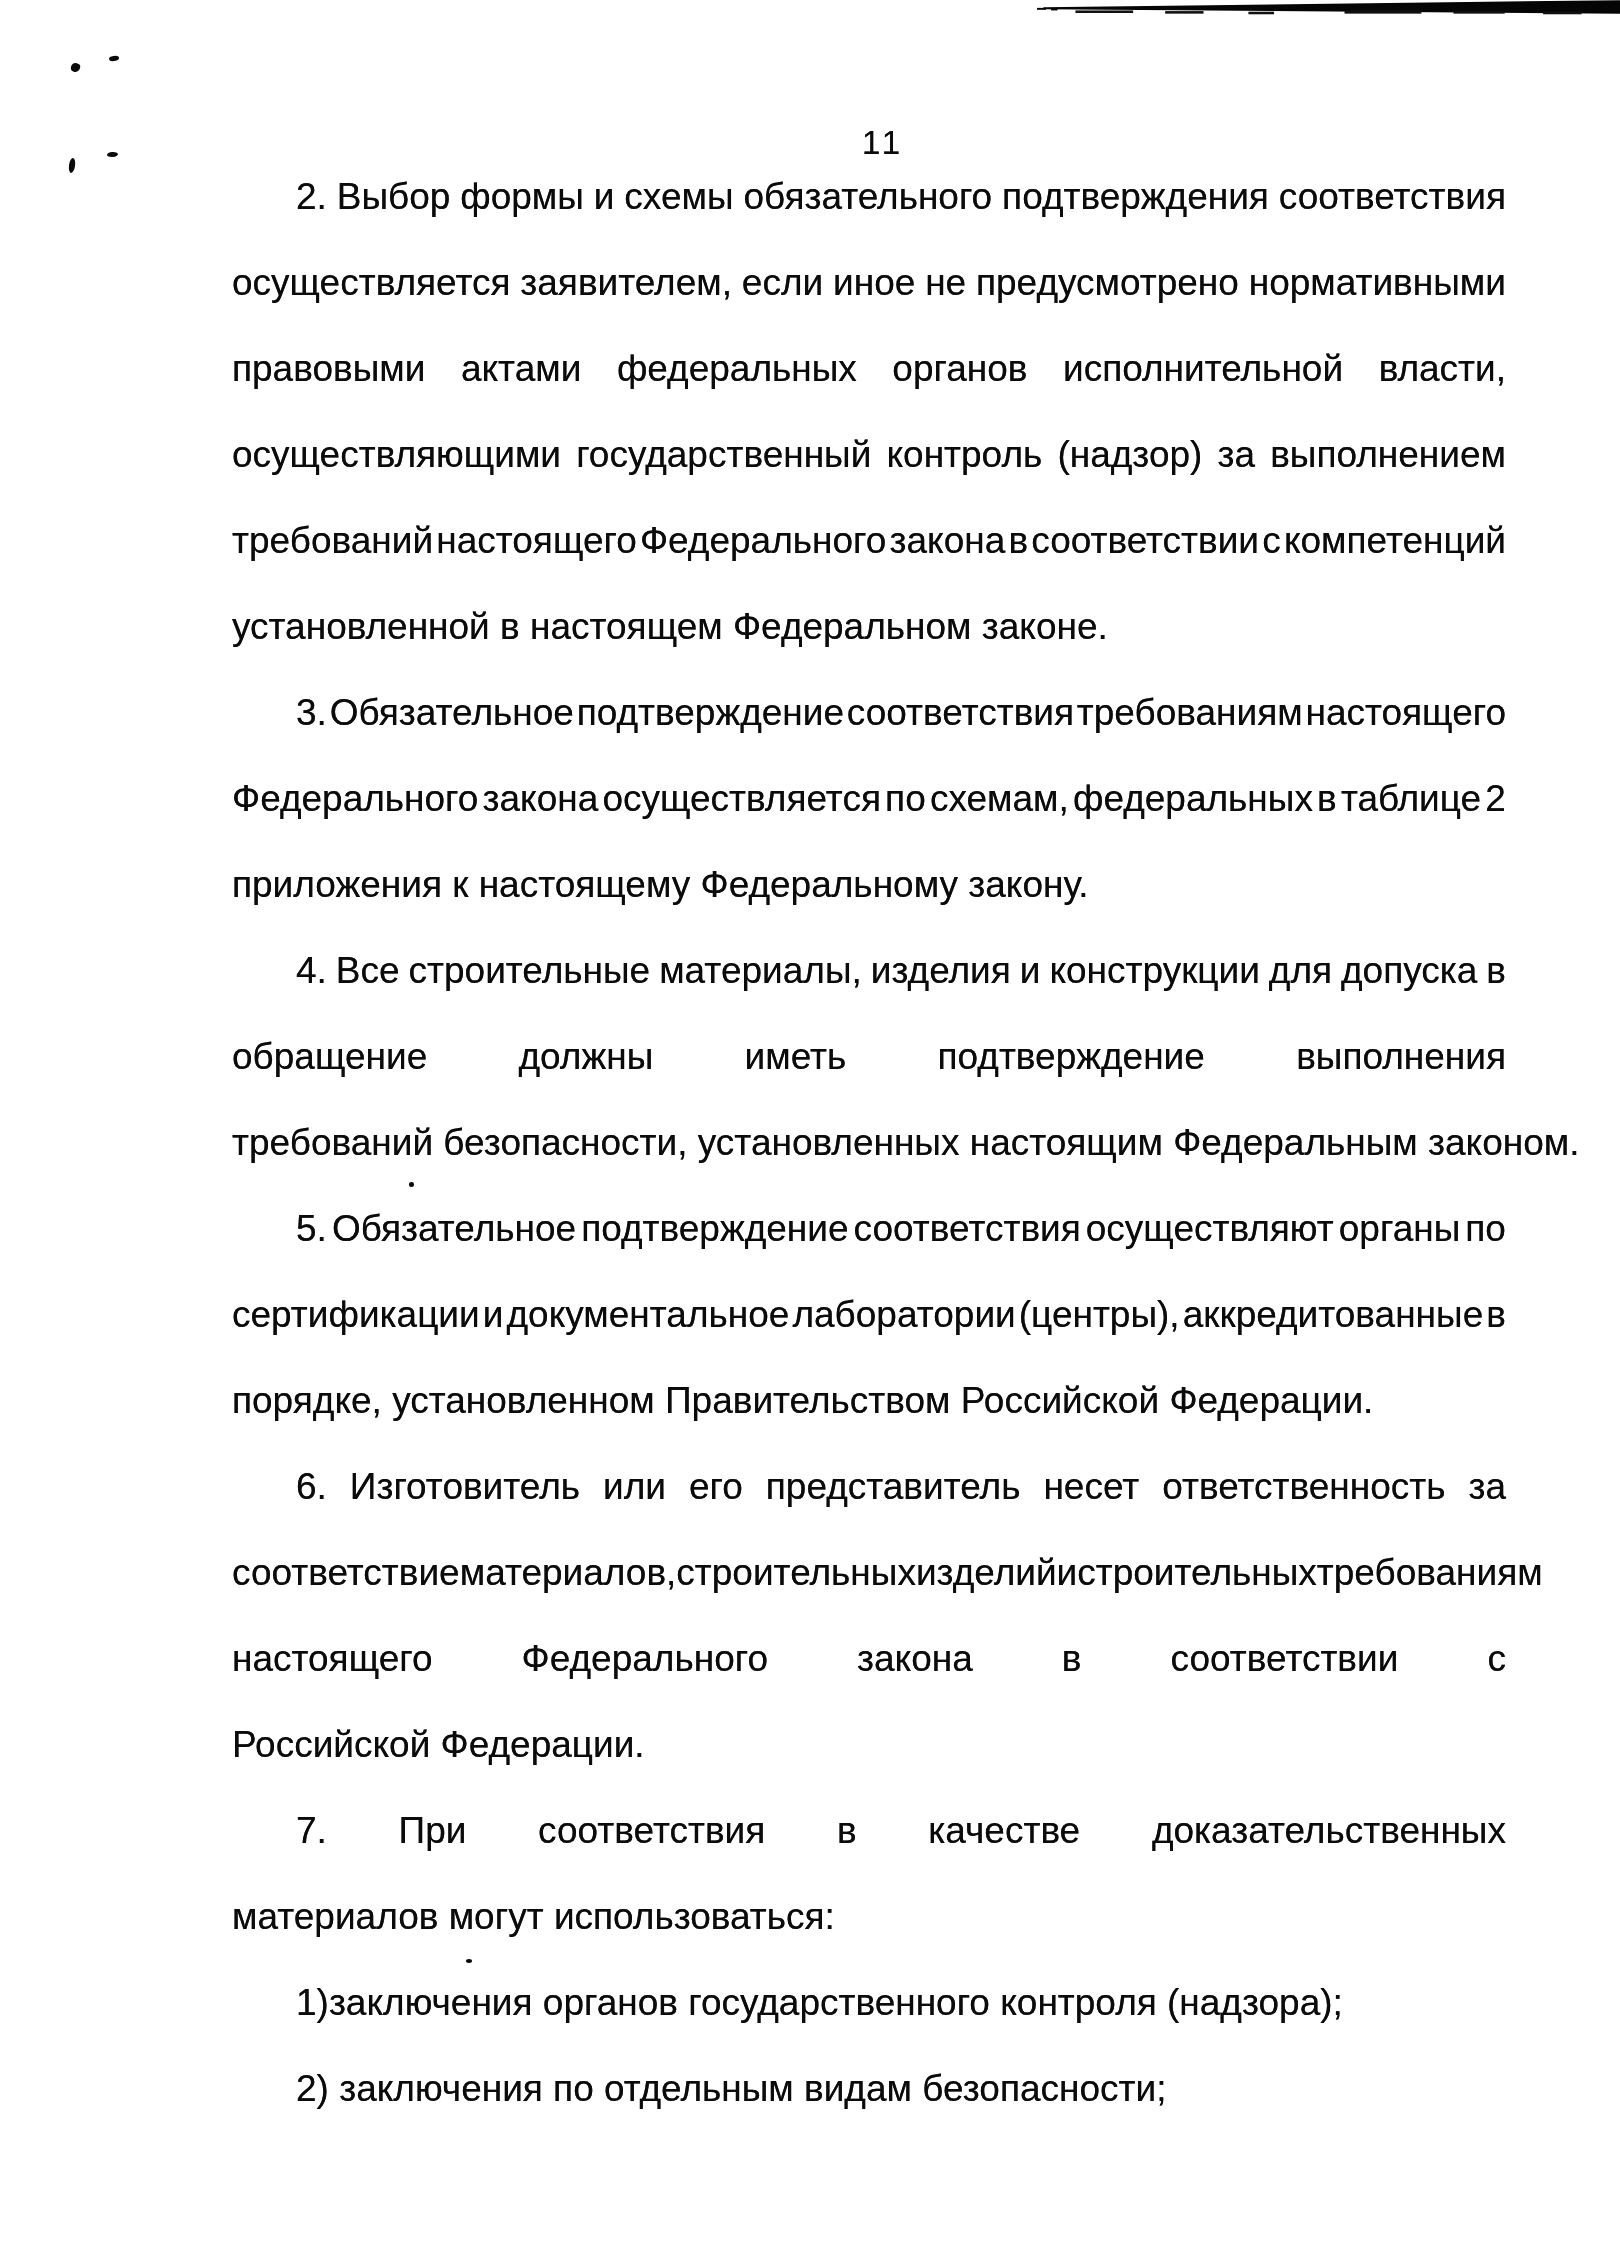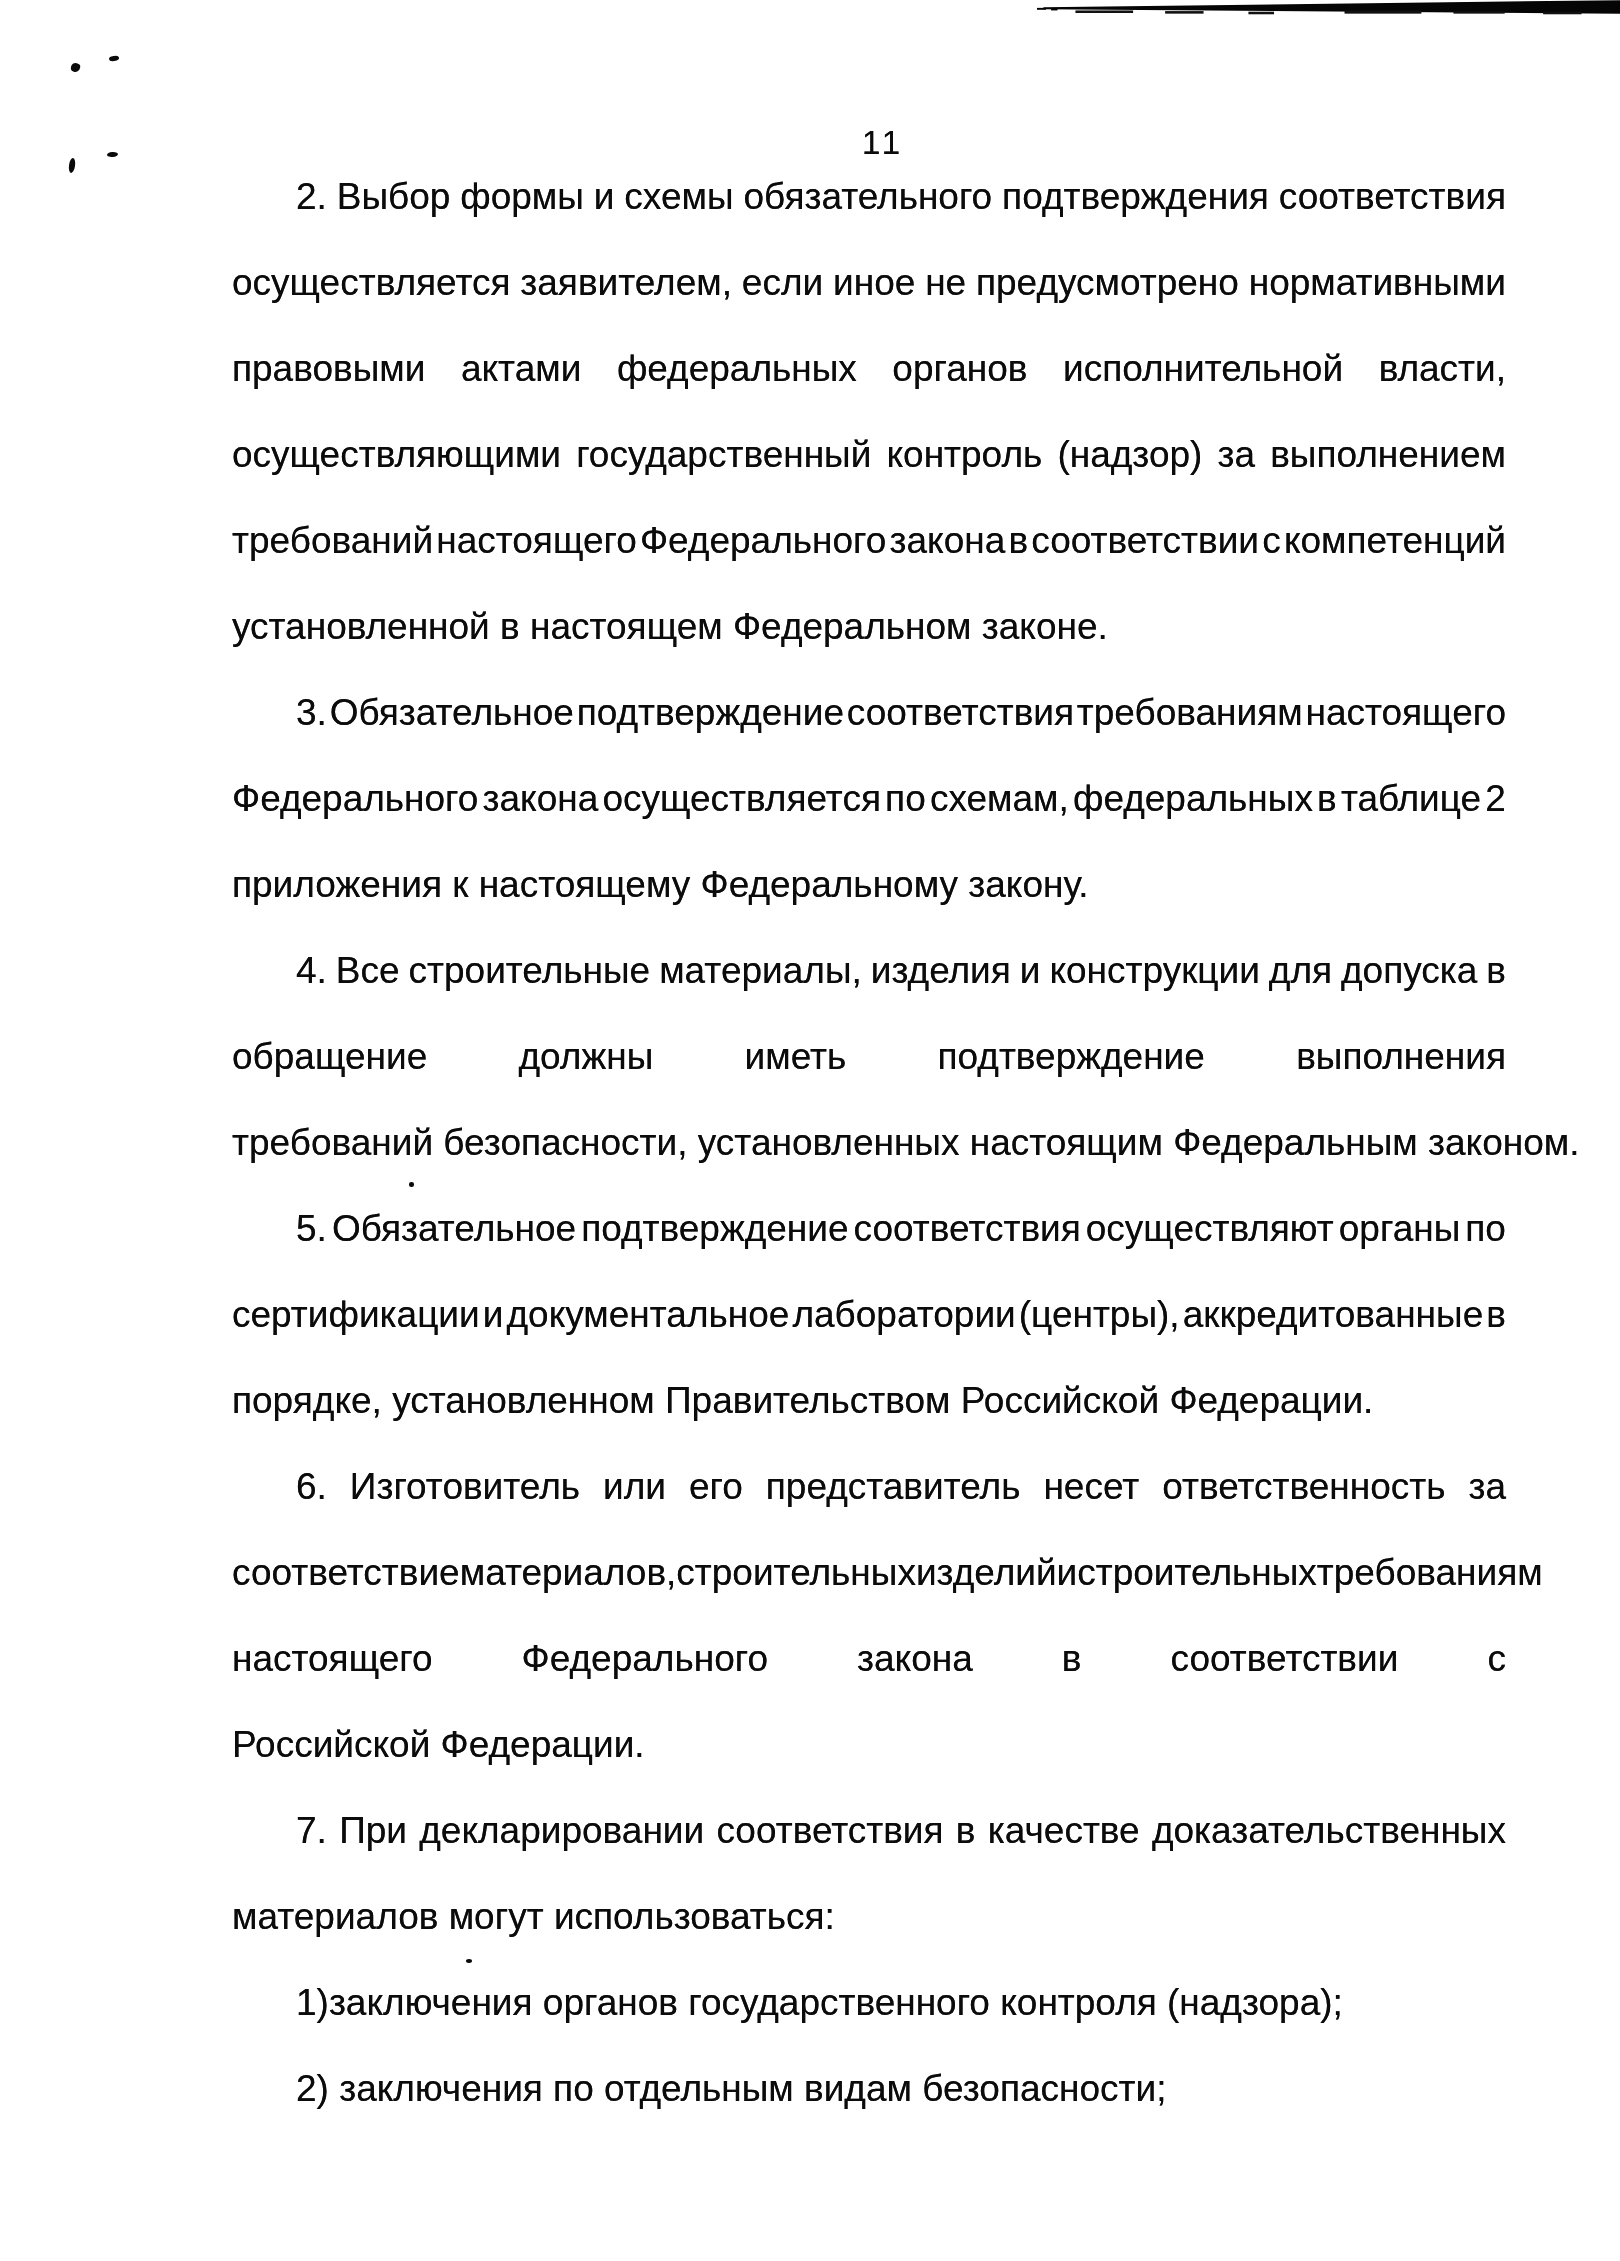--- a/index.html
+++ b/index.html
@@ -217,21 +217,20 @@
         <span>Федерального</span>
         <span>закона</span>
         <span>в</span>
         <span>соответствии</span>
         <span>с</span>
       </div>
     <div class="line">Российской Федерации.</div>
     <div class="line ind j">
         <span>7.</span>
         <span>При</span>
-        <span>декларировании</span>
         <span>соответствия</span>
         <span>в</span>
         <span>качестве</span>
         <span>доказательственных</span>
       </div>
     <div class="line">материалов могут использоваться:</div>
     <div class="line ind">1)заключения органов государственного контроля (надзора);</div>
     <div class="line ind">2) заключения по отдельным видам безопасности;</div>
   </div>
 

